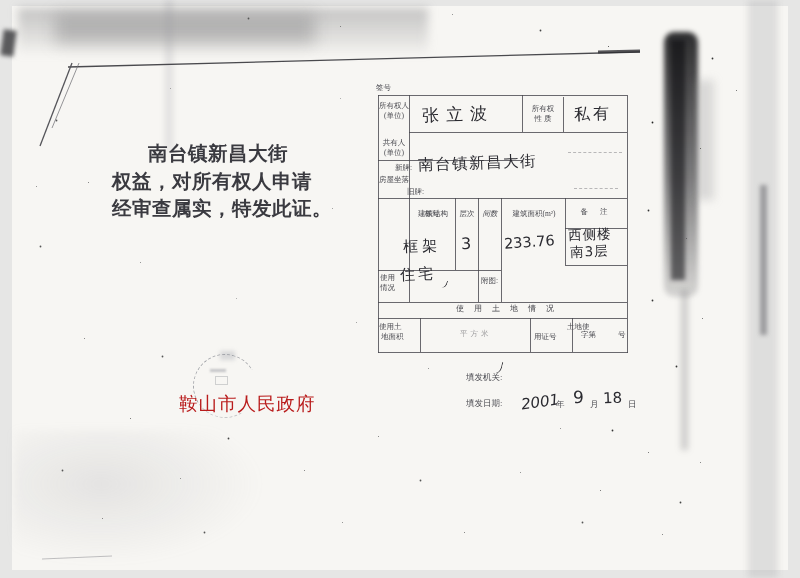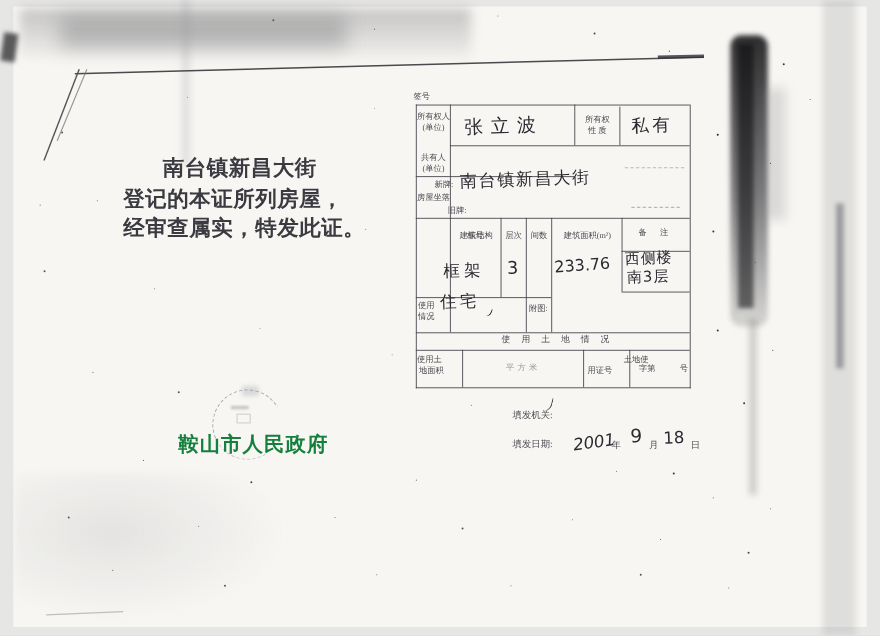--- a/index.html
+++ b/index.html
@@ -7,22 +7,22 @@
         font-family:"Liberation Serif","DejaVu Serif",serif;}
   .page{position:absolute;left:12px;top:6px;width:776px;height:564px;background:#f7f6f3;}
   .art{position:absolute;pointer-events:none;}
   .svglines{position:absolute;left:0;top:0;width:800px;height:578px;}
 
   
   .para{position:absolute;left:112px;top:140px;font-size:19.5px;line-height:27.7px;
         font-weight:bold;color:#3a3a40;}
   .para .ln{white-space:nowrap;letter-spacing:.5px;}
   .para .ln.indent{padding-left:36px;}
-  .gov{position:absolute;left:162px;top:391px;font-size:18.5px;font-weight:bold;
-       color:#15803d;letter-spacing:1px;white-space:nowrap;}
+  .gov{position:absolute;left:179px;top:391px;font-size:18.5px;font-weight:normal;
+       color:#b91c1c;letter-spacing:1px;white-space:nowrap;}
 
   
   .seal{position:absolute;left:193px;top:354px;width:62px;height:62px;border-radius:50%;
         border:1.5px dashed;border-color:rgba(100,105,115,.5) transparent rgba(100,105,115,.32) rgba(100,105,115,.55);
         transform:rotate(14deg);}
   .sealmark1{position:absolute;left:210px;top:369px;width:16px;height:3px;background:rgba(115,118,128,.38);filter:blur(1px);}
   .sealmark2{position:absolute;left:215px;top:376px;width:11px;height:7px;border:1px solid rgba(115,118,128,.3);filter:blur(.5px);}
   .sealmark3{position:absolute;left:220px;top:351px;width:15px;height:9px;background:rgba(125,128,138,.25);filter:blur(2px);}
 
   
@@ -97,21 +97,21 @@
       <line x1="68" y1="67" x2="640" y2="52" stroke="#4a4a4e" stroke-width="1.3"></line>
       <line x1="598" y1="52" x2="640" y2="51" stroke="#2e2e32" stroke-width="3" opacity=".8"></line>
       <line x1="72" y1="63" x2="40" y2="146" stroke="#55555a" stroke-width="1.3"></line>
       <line x1="79" y1="63" x2="52" y2="128" stroke="#6a6a70" stroke-width="1" opacity=".7"></line>
       <line x1="42" y1="559" x2="112" y2="556" stroke="#9a9a9e" stroke-width="1.2" opacity=".6"></line>
     </svg>
   </div>
 
   <div class="para">
     <div class="ln indent">南台镇新昌大街</div>
-    <div class="ln">登记的本证所列房屋，</div>
+    <div class="ln">权益，对所有权人申请</div>
     <div class="ln">经审查属实，特发此证。</div>
   </div>
 
   <div class="seal"></div>
   <div class="sealmark1"></div>
   <div class="sealmark2"></div>
   <div class="sealmark3"></div>
   <div class="gov">鞍山市人民政府</div>
 
   <div class="form">
@@ -161,21 +161,21 @@
     </div>
 
     <div class="lb" style="left:1px;top:80px;width:30px;">房屋坐落</div>
     <div class="lb" style="left:17px;top:68px;">新牌:</div>
     <div class="hw" style="left:40px;top:58px;font-size:15.5px;letter-spacing:1.5px;">南台镇新昌大街</div>
     <div class="lb" style="left:29px;top:92px;">旧牌:</div>
 
     <div class="lb c" style="left:1px;top:114px;width:26px;margin-left:40px;">栋号</div>
     <div class="lb c" style="left:34px;top:114px;width:42px;">建筑结构</div>
     <div class="lb c" style="left:79px;top:114px;width:20px;">层次</div>
-    <div class="lb c" style="left:102px;top:114px;width:20px;">间数</div>
+    <div class="lb c" style="left:102px;top:114px;width:20px;font-style:italic;">间数</div>
     <div class="lb c" style="left:126px;top:114px;width:60px;">建筑面积(m²)</div>
     <div class="lb c" style="left:190px;top:112px;width:57px;letter-spacing:5px;">备  注</div>
 
     <div class="hw" style="left:25px;top:142px;font-size:15px;letter-spacing:4px;">框架</div>
     <div class="hw" style="left:83px;top:139px;font-size:16px;">3</div>
     <div class="hw" style="left:126px;top:139px;font-size:14.5px;transform:rotate(-4deg);">233.76</div>
     <div class="hw" style="left:190px;top:131px;font-size:13.5px;letter-spacing:1px;">西侧楼</div>
     <div class="hw" style="left:192px;top:148px;font-size:13.5px;letter-spacing:1px;">南3层</div>
 
     <div class="lb" style="left:2px;top:178px;">使用</div>

